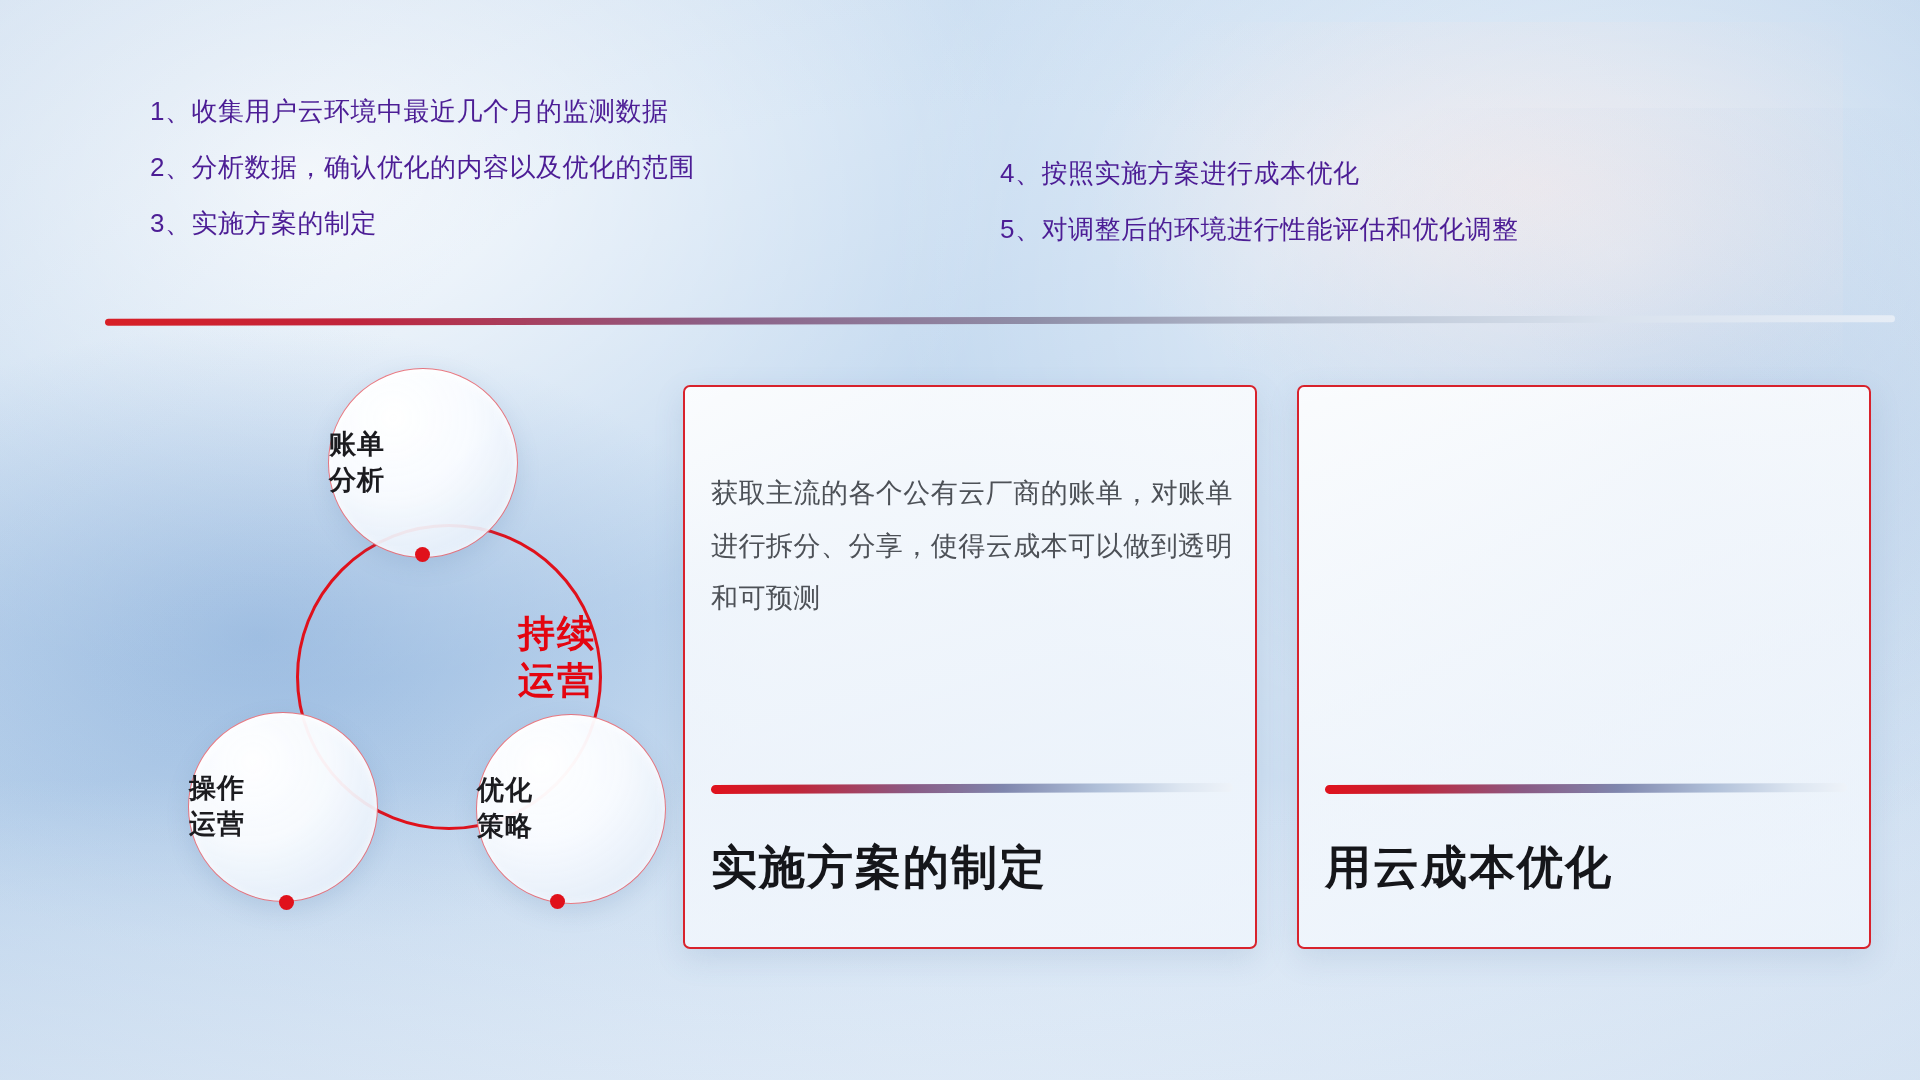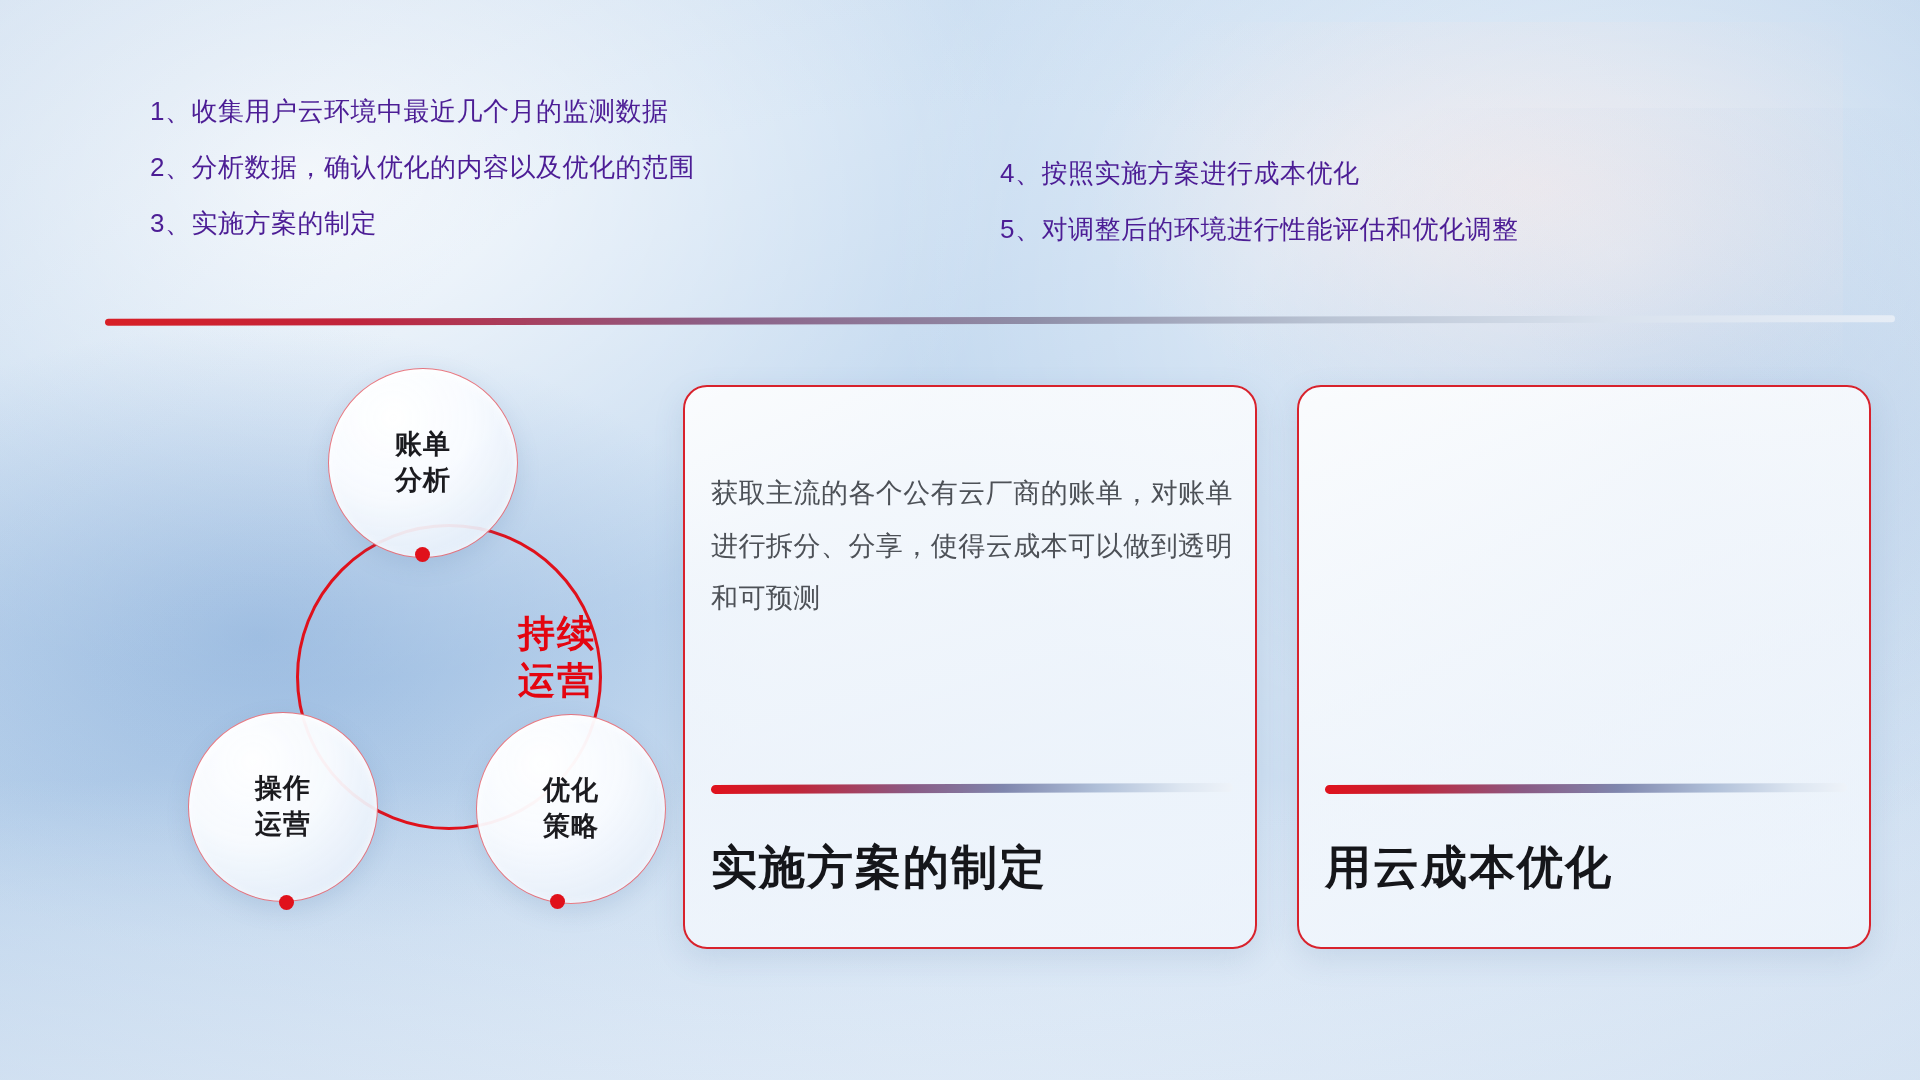--- a/index.html
+++ b/index.html
@@ -66,42 +66,42 @@
   .ring{
     position:absolute;left:196px;top:172px;width:300px;height:300px;
     border:3px solid #e0111b;border-radius:50%;background:transparent;
   }
   .bubble{
     position:absolute;border-radius:50%;
     border:1.6px solid rgba(222,40,52,.62);
     background:
       radial-gradient(circle at 34% 26%,rgba(255,255,255,.99) 0%,rgba(250,252,255,.95) 42%,rgba(232,240,250,.92) 76%,rgba(222,233,247,.9) 100%);
     box-shadow:0 8px 22px rgba(90,125,170,.18), inset 0 2px 10px rgba(255,255,255,.9);
-    display:flex;align-items:center;justify-content:center;
+    display:flex;align-items:center;
   }
   .bubble span{
     color:#1b1b1f;font-size:27px;font-weight:700;line-height:1.32;text-align:center;
     letter-spacing:1px;
   }
   .b-top{left:228px;top:16px;width:188px;height:188px;}
   .b-bl{left:88px;top:360px;width:188px;height:188px;}
   .b-br{left:376px;top:362px;width:188px;height:188px;}
   .dot{position:absolute;width:15px;height:15px;border-radius:50%;background:#e0111b;}
   .dot-1{left:315px;top:195px;}
   .dot-2{left:179px;top:543px;}
   .dot-3{left:450px;top:542px;}
   .center-label{
     position:absolute;left:196px;top:258px;width:300px;text-align:right;
     color:#e40510;font-size:37px;font-weight:800;line-height:1.28;letter-spacing:2px;
   }
 
   
   .card{
     position:absolute;top:385px;width:570px;height:560px;
-    border:2.4px solid #d8222c;border-radius:24px;
+    border:2.4px solid #d8222c;border-radius:7px;
     background:linear-gradient(165deg,rgba(255,255,255,.88) 0%,rgba(247,250,254,.8) 55%,rgba(240,246,253,.78) 100%);
     box-shadow:0 10px 30px rgba(88,122,168,.16);
     overflow:hidden;
   }
   .card-1{left:683px;}
   .card-2{left:1297px;}
   .card-inner{
     position:absolute;left:26px;right:22px;top:24px;bottom:22px;
     display:flex;flex-direction:column;
   }

